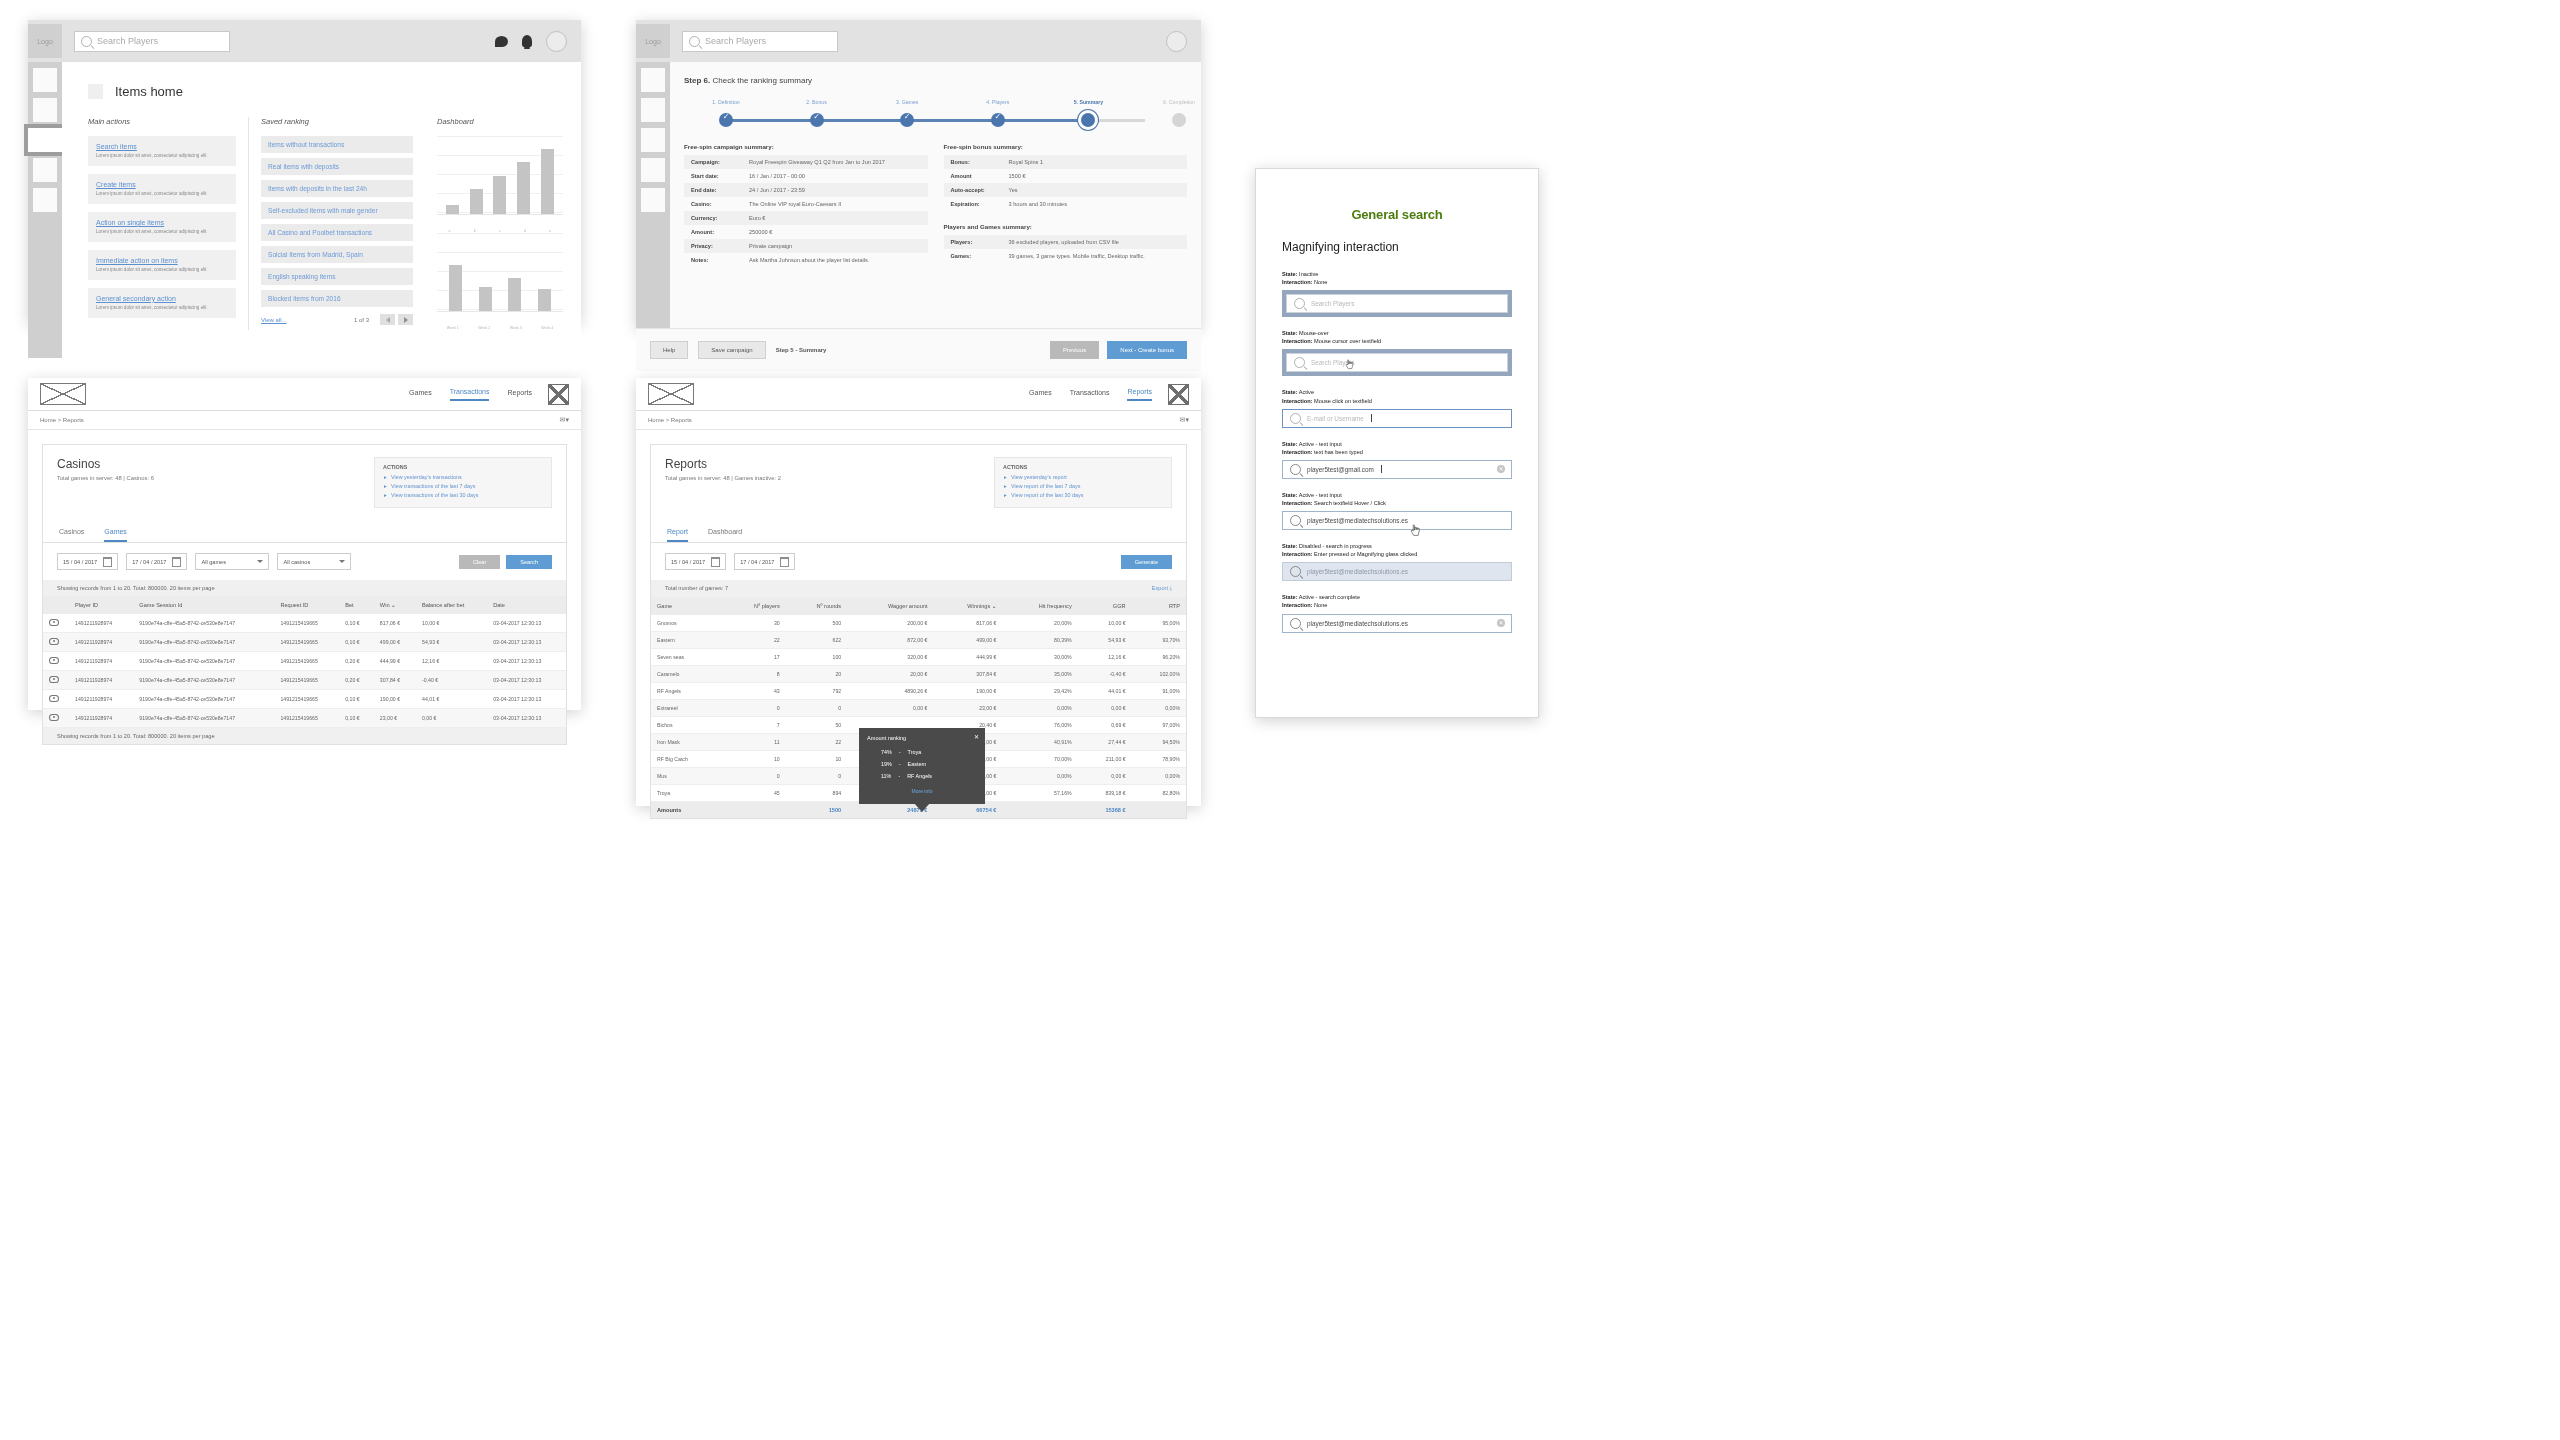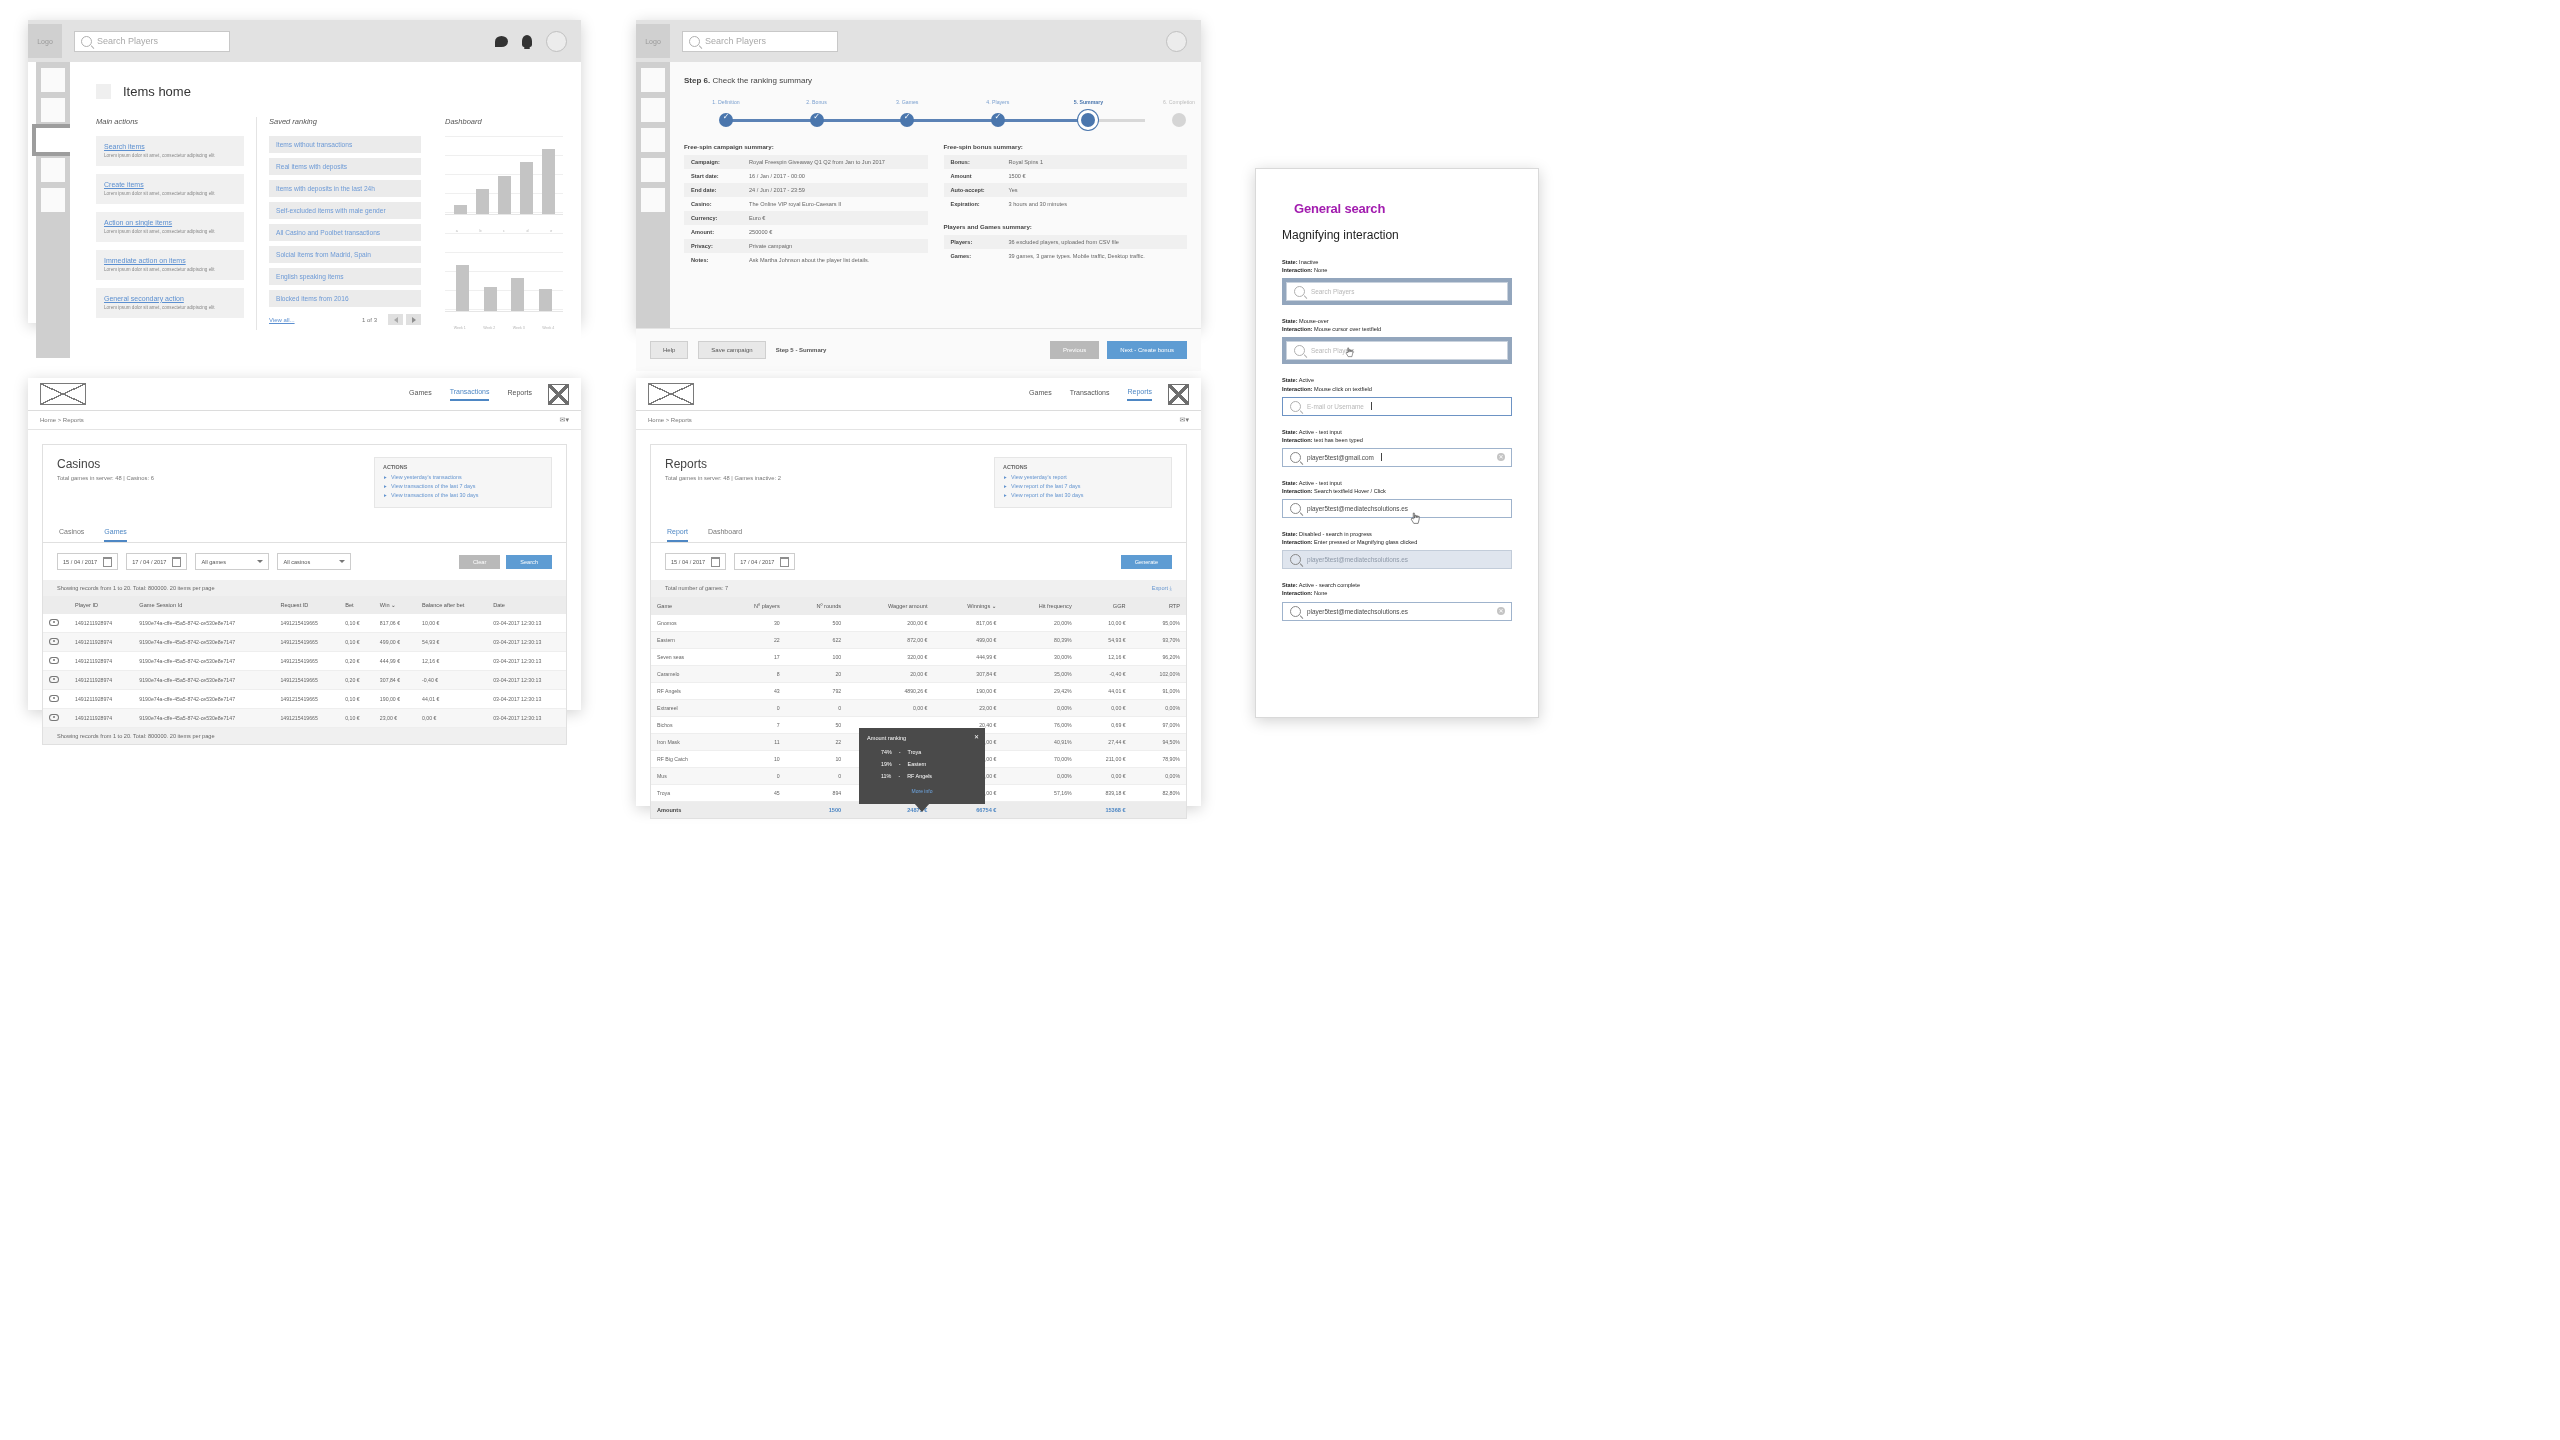--- a/index.html
+++ b/index.html
@@ -25,21 +25,21 @@
   .railbox{width:24px;height:24px;background:#fafafa;margin:6px auto;}
   .railbox.sel{outline:4px solid #9d9d9d;background:#fff;}
 
   .icon-dots{width:13px;height:11px;background:#333;border-radius:50% 50% 50% 0;}
   .icon-bell{width:10px;height:12px;background:#333;border-radius:50% 50% 18% 18%;position:relative;}
   .icon-bell:after{content:"";position:absolute;bottom:-2px;left:2px;width:6px;height:2px;background:#333;border-radius:2px;}
   .avatar{width:19px;height:19px;border-radius:50%;border:1px solid #c0c0c0;background:#ececec;}
 
   
   #p1{left:28px;top:20px;width:553px;height:303px;}
-  #p1 .body{display:flex;height:296px;padding-left:8px;}
+  #p1 .body{display:flex;height:296px;}
   #p1 .content{flex:1;background:#fff;padding:22px 18px 0 26px;}
   .page-title{display:flex;align-items:center;gap:12px;margin-bottom:18px;}
   .page-title .sq{width:15px;height:15px;background:#efefef;}
   .page-title h1{margin:0;font-size:13px;font-weight:400;color:#333;}
   .cols{display:flex;}
   .col-main{width:148px;padding-right:12px;border-right:1px solid #e4e4e4;}
   .col-saved{width:152px;padding:0 12px;}
   .col-dash{flex:1;padding-left:12px;}
   .col-h{font-size:7.5px;color:#555;margin-bottom:10px;font-style:italic;}
   .action-card{background:#f0f0f0;padding:7px 8px;margin-bottom:8px;}
@@ -151,21 +151,21 @@
   .tooltip .more{text-align:center;font-size:5px;color:#6ea8e6;margin-top:9px;}
   .tooltip .arrow{position:absolute;bottom:-8px;left:50%;transform:translateX(-50%);
                   border-left:8px solid transparent;border-right:8px solid transparent;border-top:9px solid #4a4a4a;}
 
   #p3{left:28px;top:378px;width:553px;height:332px;}
   #p4{left:636px;top:378px;width:565px;height:428px;}
 
   
   #p5{left:1255px;top:168px;width:282px;height:548px;border:1px solid #d9d9d9;}
   #p5 .inner{padding:20px 26px;}
-  #p5 h1{margin:12px;font-size:13px;color:#a21caf;font-weight:700;letter-spacing:-.2px;}
+  #p5 h1{margin:18px;font-size:13px;color:#4d7c0f;font-weight:700;letter-spacing:-.2px;text-align:center;}
   #p5 h2{margin:1px 0 16px;font-size:12px;color:#1e1e1e;font-weight:400;}
   .state-blk{margin-bottom:12px;}
   .state-blk .meta{font-size:5.6px;color:#222;line-height:1.45;margin-bottom:4px;}
   .state-blk .meta b{font-weight:700;}
   .tf-wrap{padding:4px;}
   .tf-wrap.hl{background:#93a6bd;}
   .tf-wrap.plain{background:transparent;padding:0;}
   .tf{background:#fff;border:1px solid #c9d2dd;height:17px;display:flex;align-items:center;
       padding:0 7px;gap:6px;font-size:6.4px;color:#b8b8b8;position:relative;}
   .tf.blue{border:1.6px solid #6d93c4;}

